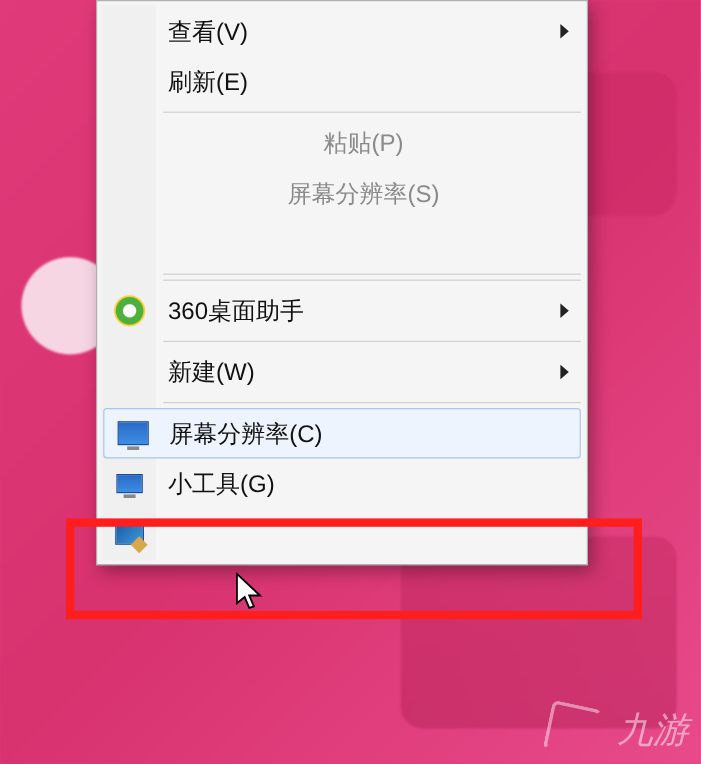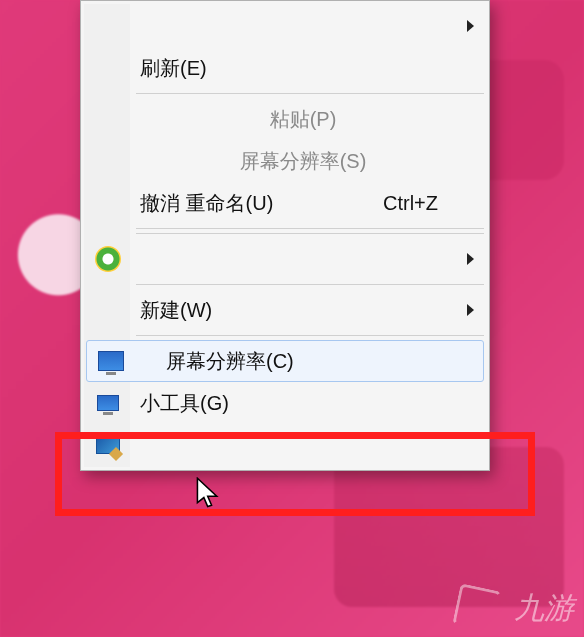--- a/index.html
+++ b/index.html
@@ -79,21 +79,21 @@
     width: 0; height: 0;
     border-top: 6px solid transparent;
     border-bottom: 6px solid transparent;
     border-left: 7px solid #222;
   }
   .menu-item.highlight {
     background: #eef4fd;
     border: 1px solid #a7c7f0;
     border-radius: 3px;
     margin: 0 2px;
-    padding-left: 79px;
+    padding-left: 54px;
   }
   .sep {
     height: 1px;
     background: #d0d0d0;
     margin: 4px 2px 4px 52px;
   }
   .icon-slot {
     position: absolute;
     left: 10px;
     top: 50%;
@@ -183,48 +183,48 @@
 </style>
 </head>
 <body>
 
 <div class="desktop-bg"></div>
 
 <div class="context-menu">
   <div class="menu-iconcol"></div>
 
   <div class="menu-item">
+    <span>查看(V)</span>
     <span class="arrow"></span>
   </div>
   <div class="menu-item">
     <span>刷新(E)</span>
   </div>
 
   <div class="sep"></div>
 
   <div class="menu-item disabled">
     <span>粘贴(P)</span>
   </div>
   <div class="menu-item disabled">
     <span>屏幕分辨率(S)</span>
   </div>
   <div class="menu-item">
-    <span>撤消 重命名(U)</span>
-    <span class="shortcut">Ctrl+Z</span>
   </div>
 
   <div class="sep"></div>
 
 
   <div class="sep"></div>
 
   <div class="menu-item">
     <span class="icon-slot">
         <span class="icon-360"></span>
       </span>
+    <span>360桌面助手</span>
     <span class="arrow"></span>
   </div>
 
   <div class="sep"></div>
 
   <div class="menu-item">
     <span>新建(W)</span>
     <span class="arrow"></span>
   </div>
 

